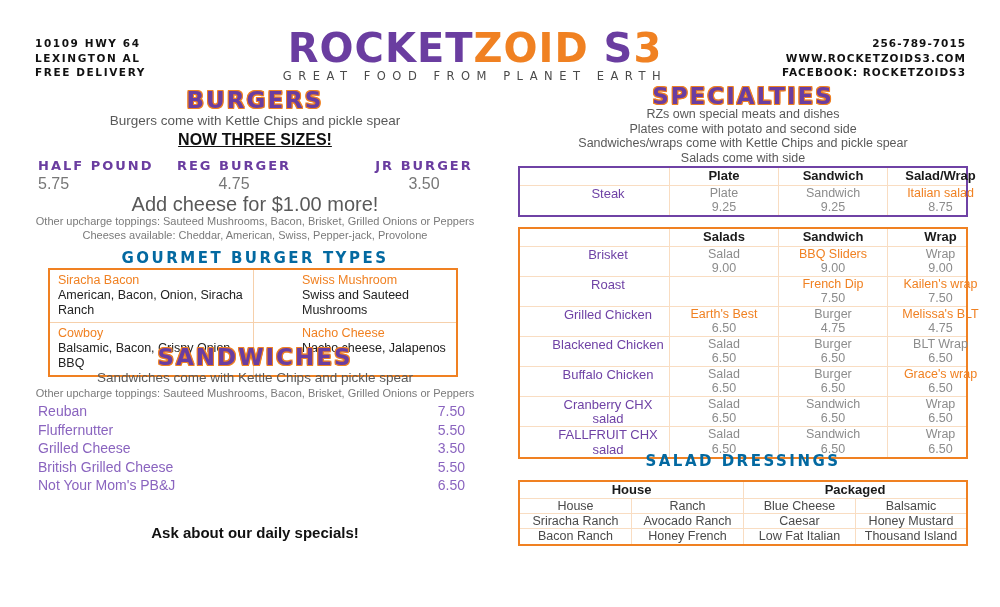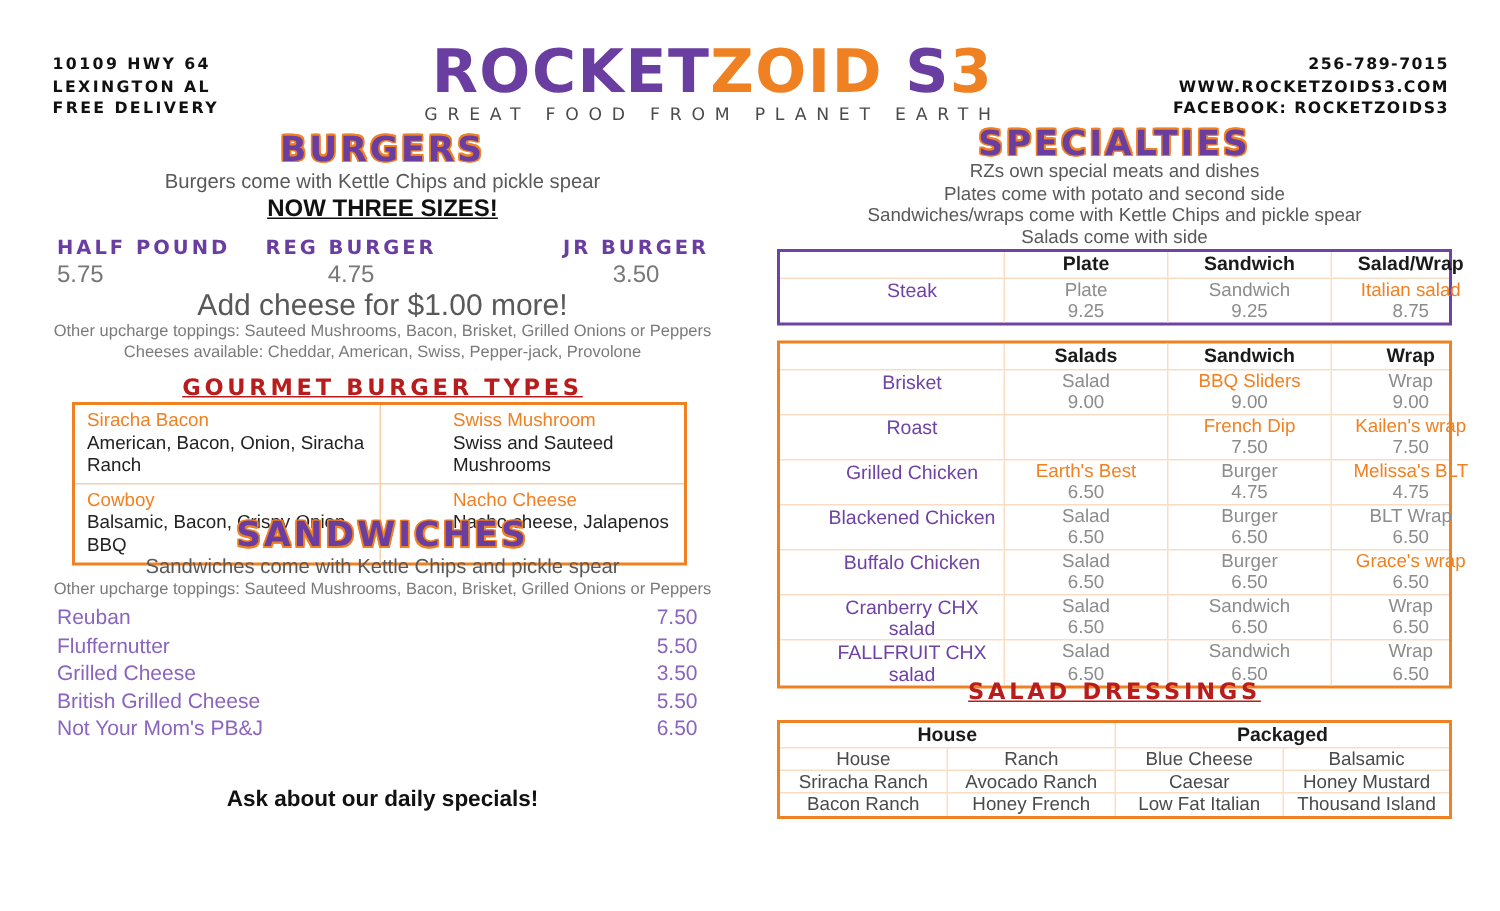--- a/index.html
+++ b/index.html
@@ -14,21 +14,21 @@
   .logo{font-size:40px;letter-spacing:1px;line-height:44px;}
   .lp{color:#6a3da0;} .lo{color:#f08122;}
   .tagline{font-size:11.5px;letter-spacing:6.5px;color:#4a4a4a;font-weight:500;margin-top:-1px;}
   
   .lc{left:0;width:510px;text-align:center;}
   .rc{left:486px;width:514px;text-align:center;}
   
   .title-big{font-size:23px;letter-spacing:2px;color:#6a3da0;
     text-shadow:-1px -1px 0 #f08122,1px -1px 0 #f08122,-1px 1px 0 #f08122,1px 1px 0 #f08122,
                 -1px 0 0 #f08122,1px 0 0 #f08122,0 -1px 0 #f08122,0 1px 0 #f08122;}
-  .title-small{font-size:15px;letter-spacing:2.5px;color:#b91c1c;text-decoration:underline;}
+  .title-small{font-size:15px;letter-spacing:2.5px;color:#0369a1;}
   .sub{font-size:13.5px;color:#595959;}
   .note{font-size:11px;color:#7a7a7a;}
   .banner{font-size:16px;font-weight:bold;text-decoration:underline;color:#111;}
   
   .size-label{font-size:13px;letter-spacing:2px;color:#6a3da0;}
   .size-price{font-size:16px;color:#777;margin-top:2px;}
   
   .gtable{left:48px;top:268px;width:406px;border:2px solid #f08122;display:grid;grid-template-columns:1fr 1fr;}
   .gcell{padding:3px 8px 4px 8px;}
   .gcell.gc1{border-left:1px solid #f6d0ab;padding-left:48px;}

